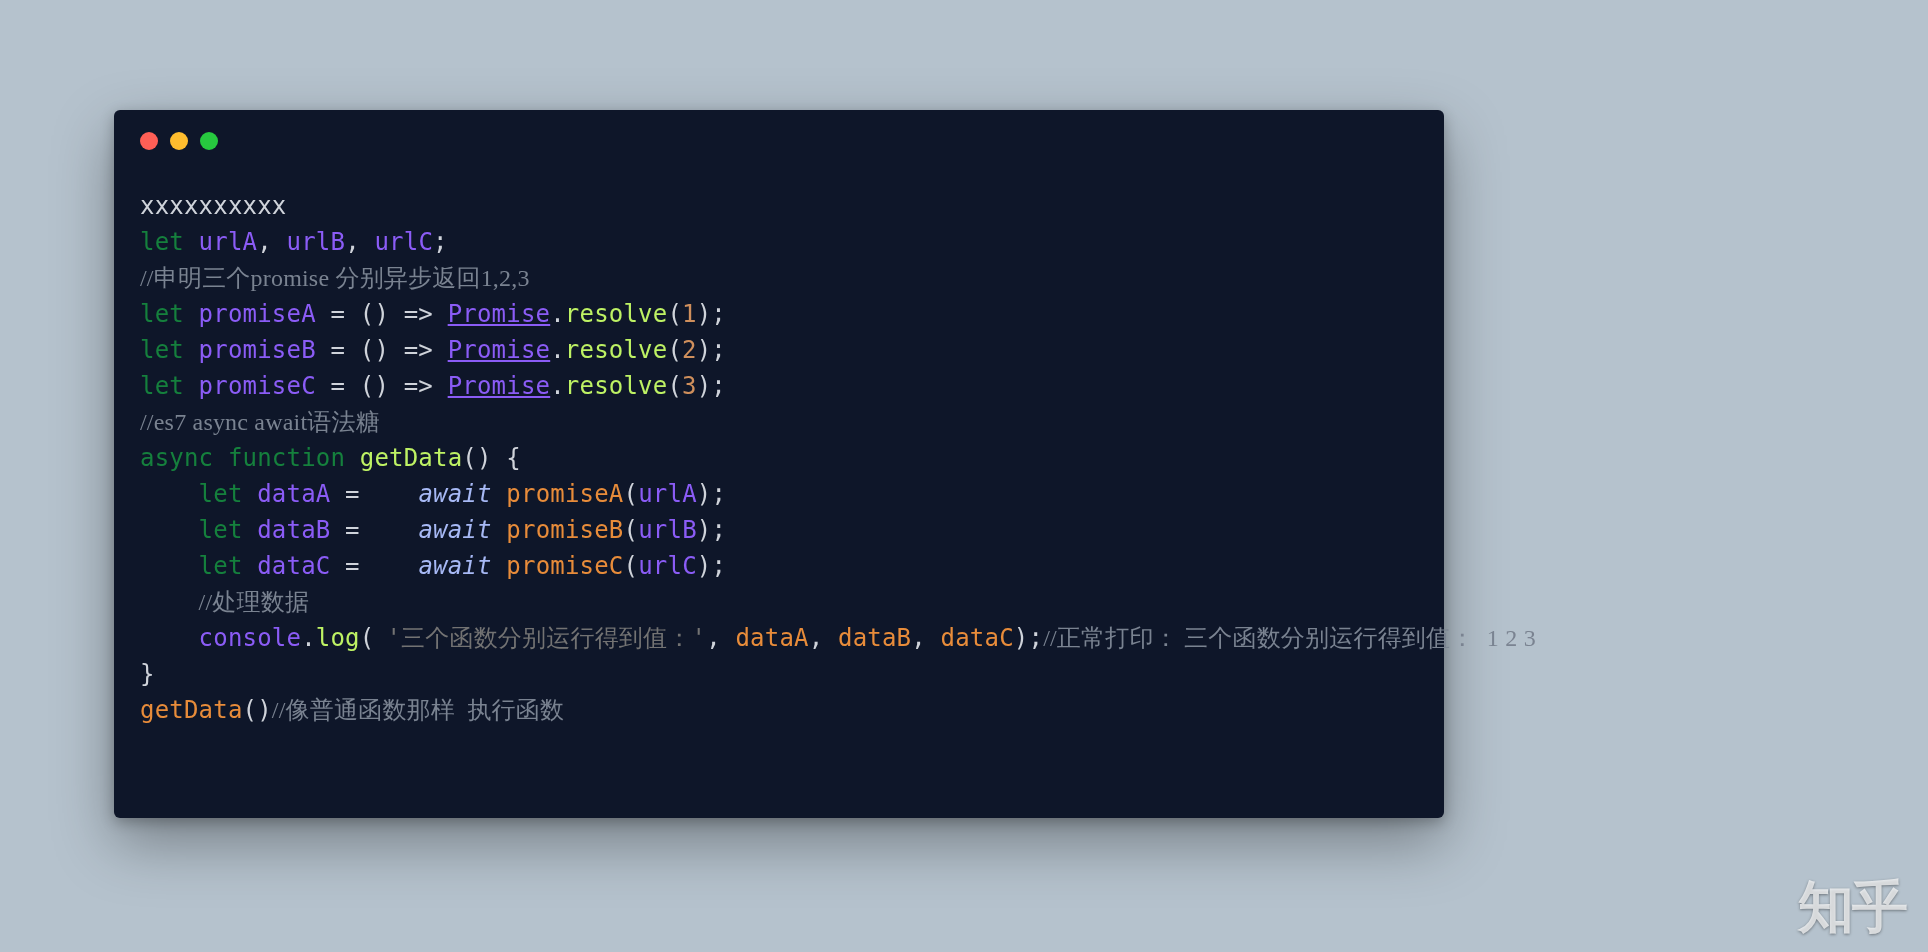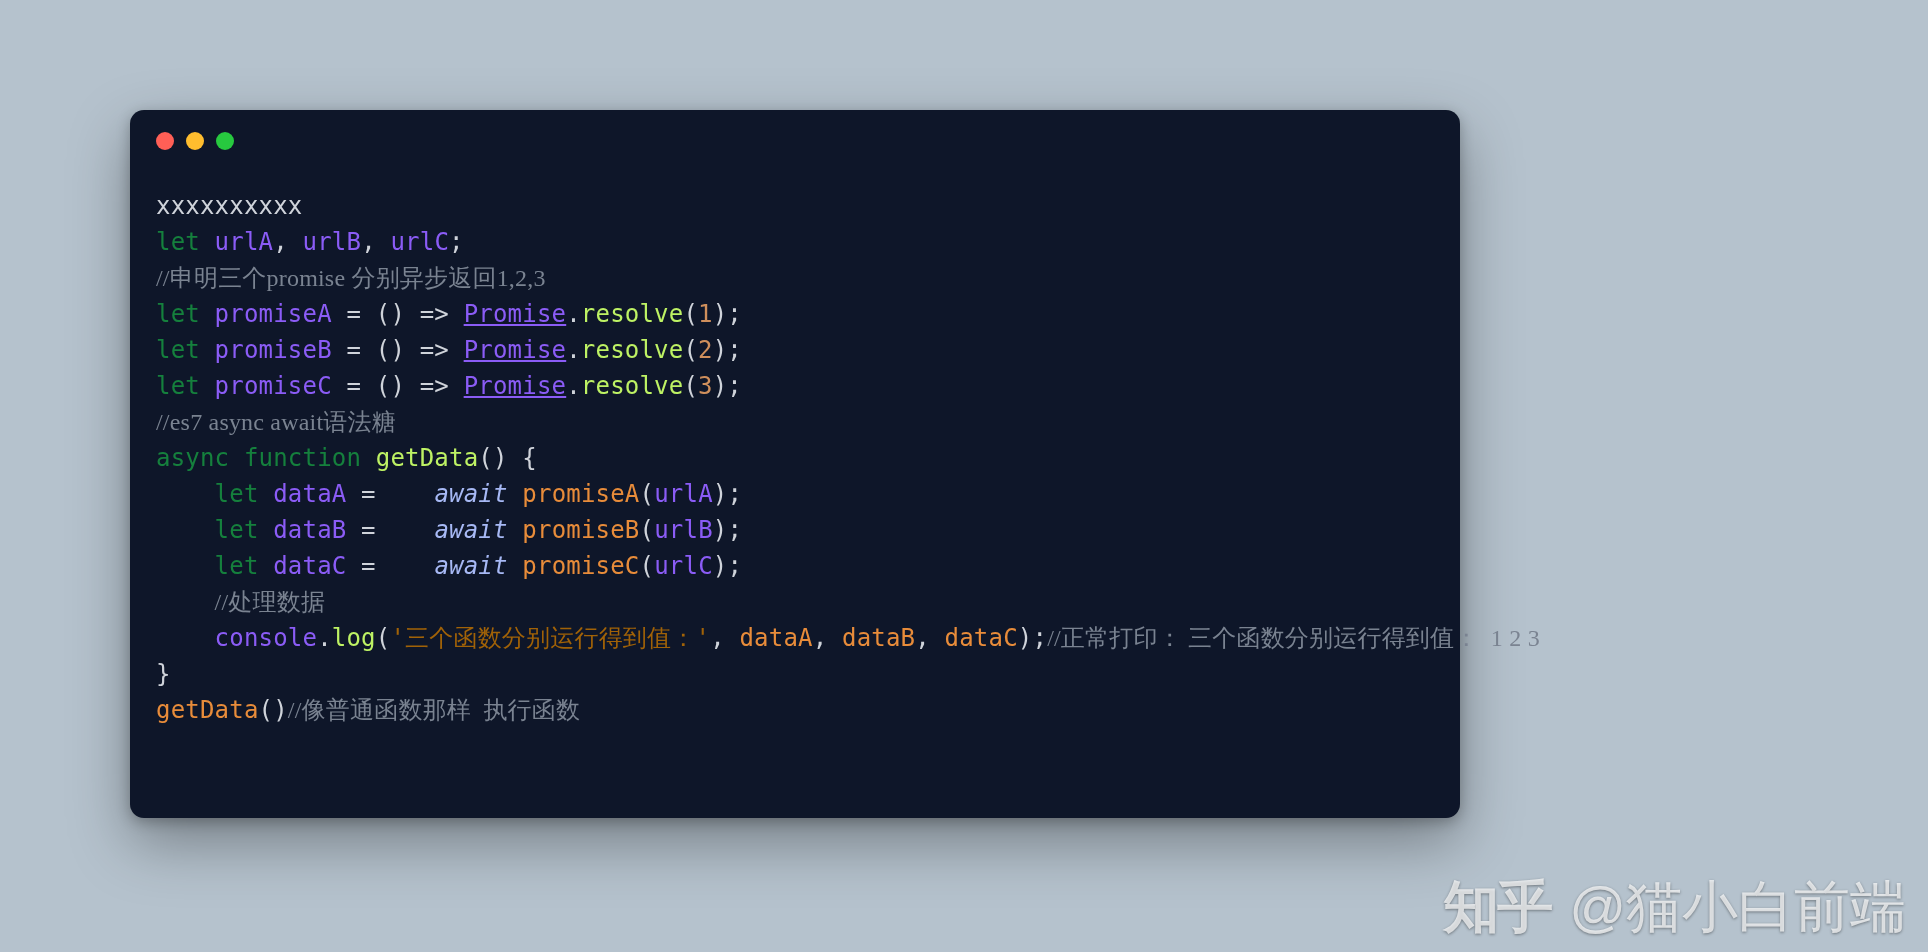--- a/index.html
+++ b/index.html
@@ -11,26 +11,26 @@
     font-family: "Menlo", "Consolas", "DejaVu Sans Mono", monospace;
     overflow: hidden;
   }
   .stage {
     position: relative;
     width: 1928px;
     height: 952px;
   }
   .card {
     position: absolute;
-    left: 130px;
+    left: 114px;
     top: 110px;
     width: 1330px;
     height: 708px;
     background: #0e1629;
-    border-radius: 14px;
+    border-radius: 6px;
     box-shadow: 0 24px 60px rgba(0,0,0,0.35), 0 4px 14px rgba(0,0,0,0.25);
     padding: 0;
     box-sizing: border-box;
   }
   .traffic {
     position: absolute;
     left: 26px;
     top: 22px;
     display: flex;
     gap: 12px;
@@ -51,21 +51,21 @@
     letter-spacing: 0.2px;
   }
   .tok-plain   { color: #cfd3da; }
   .tok-keyword { color: #15803d; }
   .tok-ident   { color: #8b5cf6; }
   .tok-keyword2{ color: #a7b9f5; font-style: italic; margin-left: 44px; }
   .tok-class   { color: #8b5cf6; text-decoration: underline; }
   .tok-func    { color: #bef264; }
   .tok-call    { color: #e88c3a; }
   .tok-number  { color: #cf8f5c; }
-  .tok-string  { color: #a16207; }
+  .tok-string  { color: #737373; margin-left: 12px; }
   .tok-comment { color: #7a8391; font-family: Liberation Serif, serif; }
   .tok-punct   { color: #cfd3da; }
 
   .watermark {
     position: absolute;
     right: 22px;
     bottom: 6px;
     display: flex;
     align-items: center;
     gap: 18px;
@@ -98,16 +98,15 @@
       <div class="dot" style="background:#ff5f56"></div>
       <div class="dot" style="background:#ffbd2e"></div>
       <div class="dot" style="background:#27c93f"></div>
     </div>
 
     <div class="code" id="code-area"><div><span class="tok-plain">xxxxxxxxxx</span></div><div><span class="tok-keyword">let</span><span class="tok-ident"> urlA</span><span class="tok-punct">, </span><span class="tok-ident">urlB</span><span class="tok-punct">, </span><span class="tok-ident">urlC</span><span class="tok-punct">;</span></div><div><span class="tok-comment">//申明三个promise 分别异步返回1,2,3</span></div><div><span class="tok-keyword">let</span><span class="tok-ident"> promiseA </span><span class="tok-punct">= () =&gt; </span><span class="tok-class">Promise</span><span class="tok-punct">.</span><span class="tok-func">resolve</span><span class="tok-punct">(</span><span class="tok-number">1</span><span class="tok-punct">);</span></div><div><span class="tok-keyword">let</span><span class="tok-ident"> promiseB </span><span class="tok-punct">= () =&gt; </span><span class="tok-class">Promise</span><span class="tok-punct">.</span><span class="tok-func">resolve</span><span class="tok-punct">(</span><span class="tok-number">2</span><span class="tok-punct">);</span></div><div><span class="tok-keyword">let</span><span class="tok-ident"> promiseC </span><span class="tok-punct">= () =&gt; </span><span class="tok-class">Promise</span><span class="tok-punct">.</span><span class="tok-func">resolve</span><span class="tok-punct">(</span><span class="tok-number">3</span><span class="tok-punct">);</span></div><div><span class="tok-comment">//es7 async await语法糖</span></div><div><span class="tok-keyword">async</span><span class="tok-plain"> </span><span class="tok-keyword">function</span><span class="tok-plain"> </span><span class="tok-func">getData</span><span class="tok-punct">() {</span></div><div><span class="tok-plain">    </span><span class="tok-keyword">let</span><span class="tok-ident"> dataA </span><span class="tok-punct">= </span><span class="tok-keyword2">await</span><span class="tok-plain"> </span><span class="tok-call">promiseA</span><span class="tok-punct">(</span><span class="tok-ident">urlA</span><span class="tok-punct">);</span></div><div><span class="tok-plain">    </span><span class="tok-keyword">let</span><span class="tok-ident"> dataB </span><span class="tok-punct">= </span><span class="tok-keyword2">await</span><span class="tok-plain"> </span><span class="tok-call">promiseB</span><span class="tok-punct">(</span><span class="tok-ident">urlB</span><span class="tok-punct">);</span></div><div><span class="tok-plain">    </span><span class="tok-keyword">let</span><span class="tok-ident"> dataC </span><span class="tok-punct">= </span><span class="tok-keyword2">await</span><span class="tok-plain"> </span><span class="tok-call">promiseC</span><span class="tok-punct">(</span><span class="tok-ident">urlC</span><span class="tok-punct">);</span></div><div><span class="tok-plain">    </span><span class="tok-comment">//处理数据</span></div><div><span class="tok-plain">    </span><span class="tok-ident">console</span><span class="tok-punct">.</span><span class="tok-func">log</span><span class="tok-punct">(</span><span class="tok-string">'三个函数分别运行得到值：'</span><span class="tok-punct">, </span><span class="tok-call">dataA</span><span class="tok-punct">, </span><span class="tok-call">dataB</span><span class="tok-punct">, </span><span class="tok-call">dataC</span><span class="tok-punct">);</span><span class="tok-comment">//正常打印： 三个函数分别运行得到值：  1 2 3</span></div><div><span class="tok-punct">}</span></div><div><span class="tok-call">getData</span><span class="tok-punct">()</span><span class="tok-comment">//像普通函数那样  执行函数</span></div></div>
   </div>
 
   <div class="watermark">
     <span class="logo">知乎</span>
-    <span class="txt">@猫小白前端</span>
   </div>
 
 </div>
 
 </body></html>

